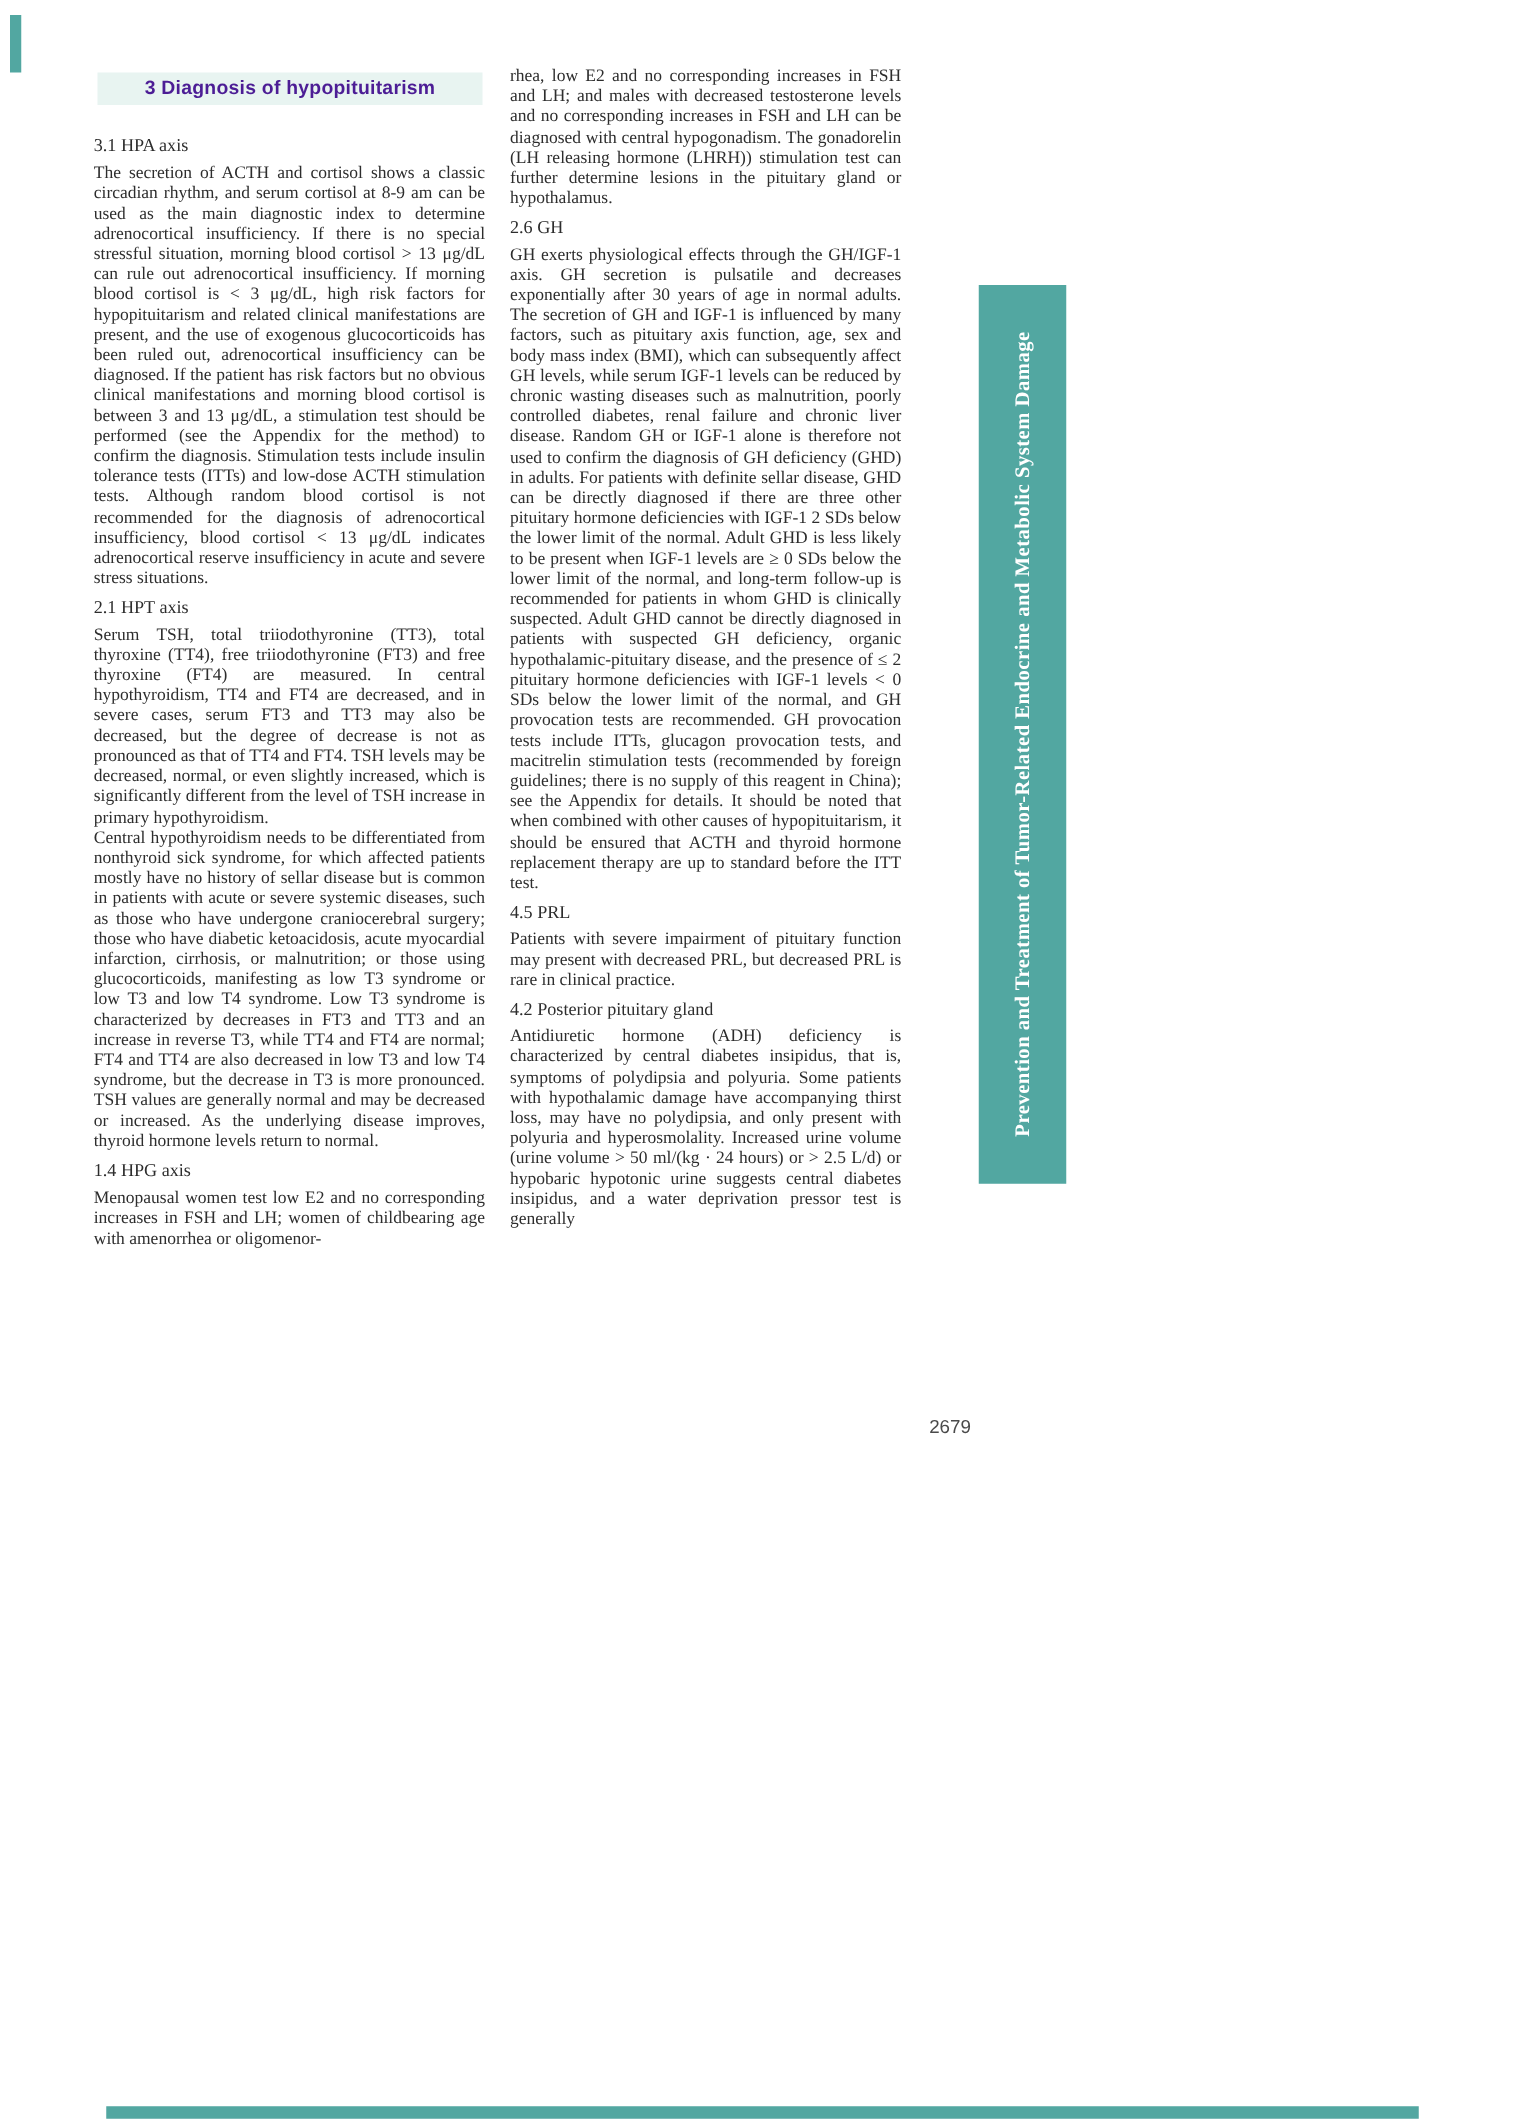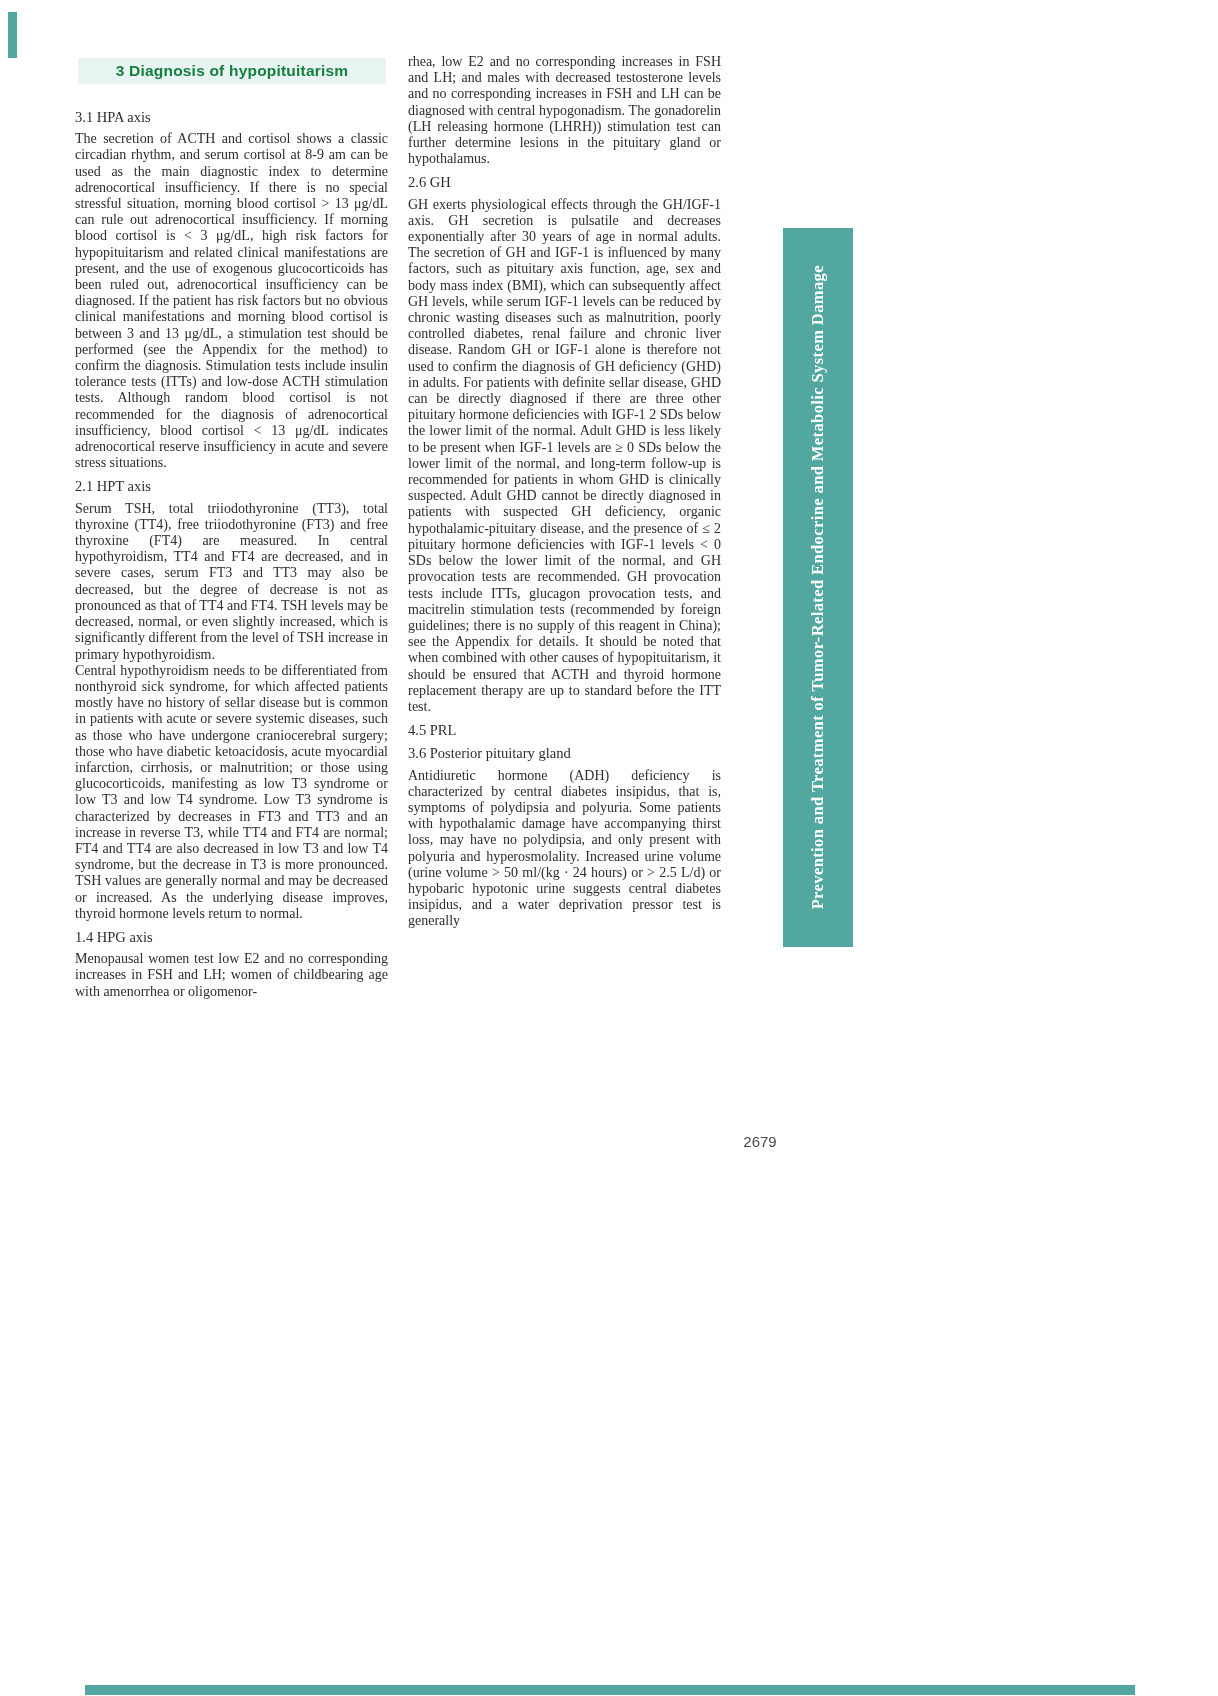--- a/index.html
+++ b/index.html
@@ -27,21 +27,21 @@
         font-family:"Liberation Sans", sans-serif;font-size:15px;color:#4a4a4a;}
 </style>
 </head>
 <body>
 
 <div class="page">
 
   <div class="corner-mark" style="background: rgb(82, 167, 161);"></div>
 
   <div class="header-banner" style="background: rgb(232, 244, 241);">
-    <span class="htext" style="color: #15803d;">3 Diagnosis of hypopituitarism</span>
+    <span class="htext" style="color: #4c1d95;">3 Diagnosis of hypopituitarism</span>
   </div>
 
   <div class="col col-left">
     <h3 class="sec-heading first">3.1 HPA axis</h3>
     <p>The secretion of ACTH and cortisol shows a classic circadian rhythm, and serum cortisol at 8-9 am can be used as the main diagnostic index to determine adrenocortical insufficiency. If there is no special stressful situation, morning blood cortisol &gt; 13 μg/dL can rule out adrenocortical insufficiency. If morning blood cortisol is &lt; 3 μg/dL, high risk factors for hypopituitarism and related clinical manifestations are present, and the use of exogenous glucocorticoids has been ruled out, adrenocortical insufficiency can be diagnosed. If the patient has risk factors but no obvious clinical manifestations and morning blood cortisol is between 3 and 13 μg/dL, a stimulation test should be performed (see the Appendix for the method) to confirm the diagnosis. Stimulation tests include insulin tolerance tests (ITTs) and low-dose ACTH stimulation tests. Although random blood cortisol is not recommended for the diagnosis of adrenocortical insufficiency, blood cortisol &lt; 13 μg/dL indicates adrenocortical reserve insufficiency in acute and severe stress situations.</p>
 
     <h3 class="sec-heading">2.1 HPT axis</h3>
     <p>Serum TSH, total triiodothyronine (TT3), total thyroxine (TT4), free triiodothyronine (FT3) and free thyroxine (FT4) are measured. In central hypothyroidism, TT4 and FT4 are decreased, and in severe cases, serum FT3 and TT3 may also be decreased, but the degree of decrease is not as pronounced as that of TT4 and FT4. TSH levels may be decreased, normal, or even slightly increased, which is significantly different from the level of TSH increase in primary hypothyroidism.</p>
     <p>Central hypothyroidism needs to be differentiated from nonthyroid sick syndrome, for which affected patients mostly have no history of sellar disease but is common in patients with acute or severe systemic diseases, such as those who have undergone craniocerebral surgery; those who have diabetic ketoacidosis, acute myocardial infarction, cirrhosis, or malnutrition; or those using glucocorticoids, manifesting as low T3 syndrome or low T3 and low T4 syndrome. Low T3 syndrome is characterized by decreases in FT3 and TT3 and an increase in reverse T3, while TT4 and FT4 are normal; FT4 and TT4 are also decreased in low T3 and low T4 syndrome, but the decrease in T3 is more pronounced. TSH values are generally normal and may be decreased or increased. As the underlying disease improves, thyroid hormone levels return to normal.</p>
 
@@ -49,22 +49,23 @@
     <p>Menopausal women test low E2 and no corresponding increases in FSH and LH; women of childbearing age with amenorrhea or oligomenor-</p>
   </div>
 
   <div class="col col-right">
     <p>rhea, low E2 and no corresponding increases in FSH and LH; and males with decreased testosterone levels and no corresponding increases in FSH and LH can be diagnosed with central hypogonadism. The gonadorelin (LH releasing hormone (LHRH)) stimulation test can further determine lesions in the pituitary gland or hypothalamus.</p>
 
     <h3 class="sec-heading">2.6 GH</h3>
     <p>GH exerts physiological effects through the GH/IGF-1 axis. GH secretion is pulsatile and decreases exponentially after 30 years of age in normal adults. The secretion of GH and IGF-1 is influenced by many factors, such as pituitary axis function, age, sex and body mass index (BMI), which can subsequently affect GH levels, while serum IGF-1 levels can be reduced by chronic wasting diseases such as malnutrition, poorly controlled diabetes, renal failure and chronic liver disease. Random GH or IGF-1 alone is therefore not used to confirm the diagnosis of GH deficiency (GHD) in adults. For patients with definite sellar disease, GHD can be directly diagnosed if there are three other pituitary hormone deficiencies with IGF-1 2 SDs below the lower limit of the normal. Adult GHD is less likely to be present when IGF-1 levels are ≥ 0 SDs below the lower limit of the normal, and long-term follow-up is recommended for patients in whom GHD is clinically suspected. Adult GHD cannot be directly diagnosed in patients with suspected GH deficiency, organic hypothalamic-pituitary disease, and the presence of ≤ 2 pituitary hormone deficiencies with IGF-1 levels &lt; 0 SDs below the lower limit of the normal, and GH provocation tests are recommended. GH provocation tests include ITTs, glucagon provocation tests, and macitrelin stimulation tests (recommended by foreign guidelines; there is no supply of this reagent in China); see the Appendix for details. It should be noted that when combined with other causes of hypopituitarism, it should be ensured that ACTH and thyroid hormone replacement therapy are up to standard before the ITT test.</p>
 
     <h3 class="sec-heading">4.5 PRL</h3>
+    <p>Patients with severe impairment of pituitary function may present with decreased PRL, but decreased PRL is rare in clinical practice.</p>
 
-    <h3 class="sec-heading">3.6 Posterior pituitary gland</h3>
+    <h3 class="sec-heading">4.2 Posterior pituitary gland</h3>
     <p>Antidiuretic hormone (ADH) deficiency is characterized by central diabetes insipidus, that is, symptoms of polydipsia and polyuria. Some patients with hypothalamic damage have accompanying thirst loss, may have no polydipsia, and only present with polyuria and hyperosmolality. Increased urine volume (urine volume &gt; 50 ml/(kg · 24 hours) or &gt; 2.5 L/d) or hypobaric hypotonic urine suggests central diabetes insipidus, and a water deprivation pressor test is generally</p>
   </div>
 
   <div class="sidebar" style="background: rgb(82, 167, 161);">
     <span class="vtext">Prevention and Treatment of Tumor-Related Endocrine and Metabolic System Damage</span>
   </div>
 
   <div class="page-number">2679</div>
 
   <div class="bottom-bar" style="background: rgb(82, 167, 161);"></div>

